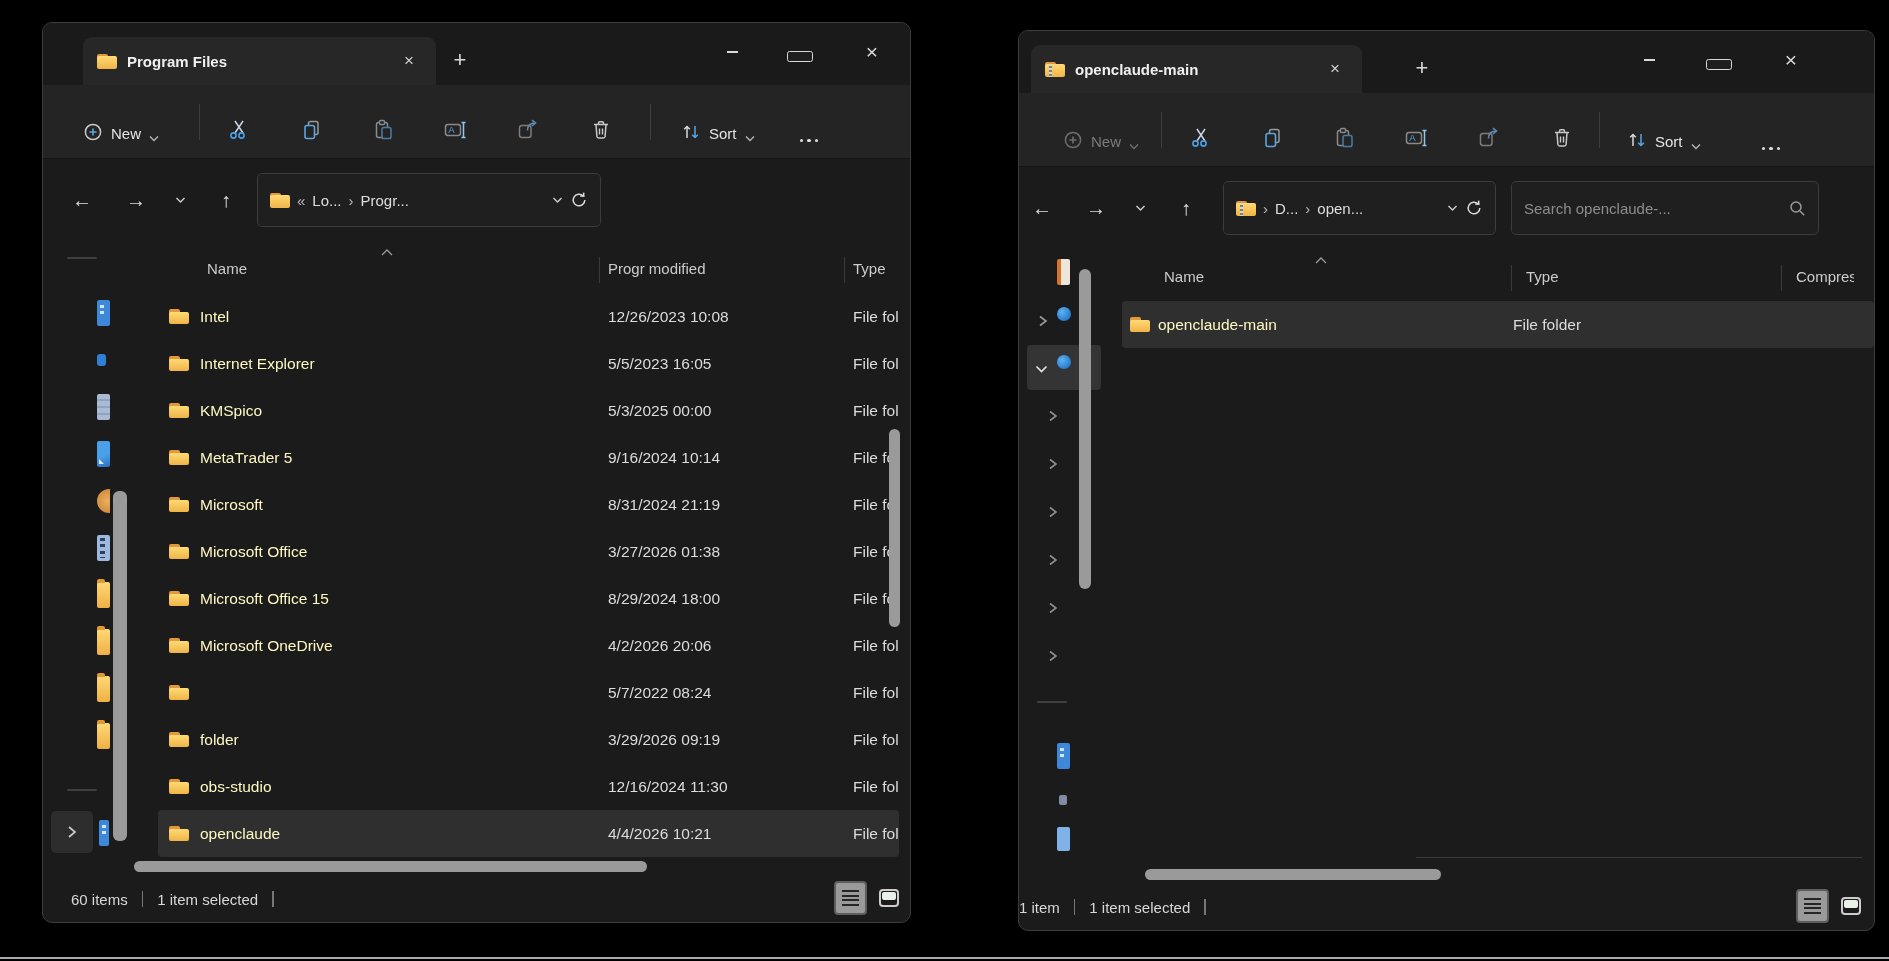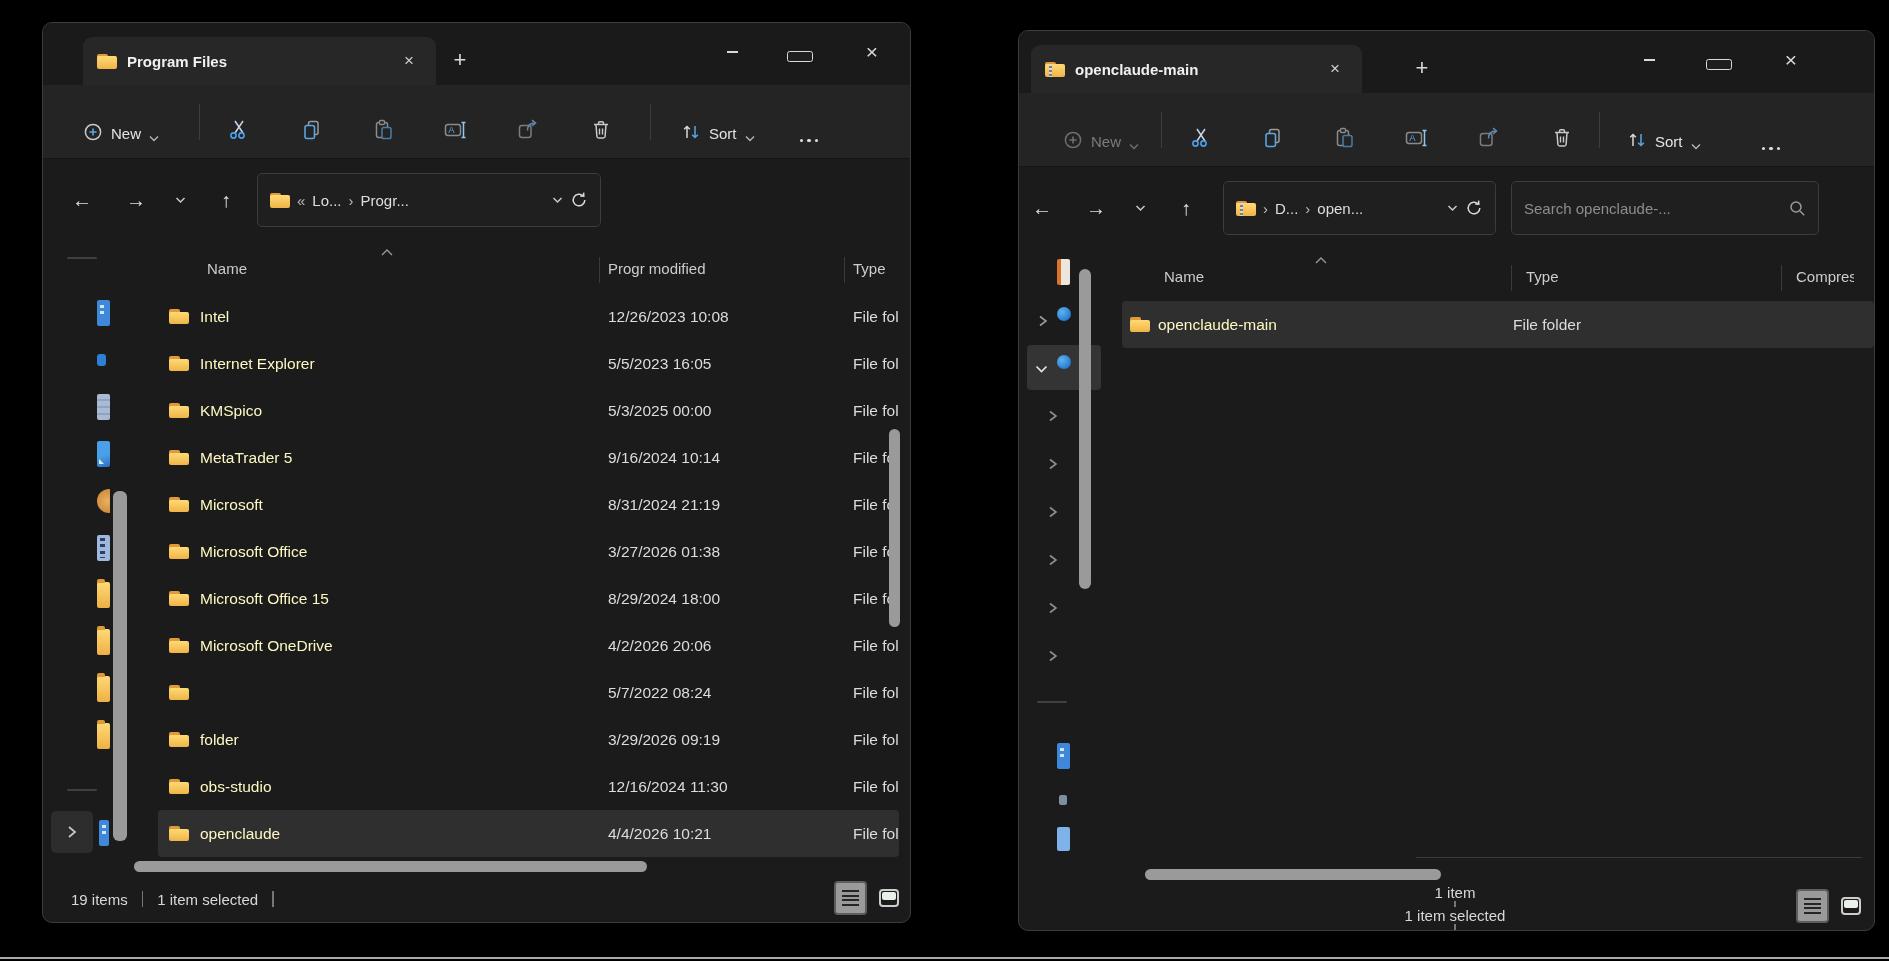--- a/index.html
+++ b/index.html
@@ -137,21 +137,21 @@
          background:radial-gradient(circle at 35% 35%,#5cb3f0,#1565c0);}
   #wl .vthumb.content{left:846px;top:406px;width:11px;height:198px;position:absolute;}
   .hthumb{position:absolute;height:11px;background:#9a9a9a;border-radius:6px;top:838px;}
   #wl .hthumb{left:91px;width:513px;}
   #wr .hthumb{left:126px;width:296px;}
   #wr .track-line{position:absolute;top:826px;left:397px;right:12px;height:1px;background:#3a3a3a;}
 
   
   .status{position:absolute;left:0;right:0;bottom:0;height:46px;display:flex;align-items:center;
           font-size:15px;color:#d8d8d8;}
-  #wl .status{padding-left:28px;} #wr .status{padding-left:17px;flex-direction:column;}
+  #wl .status{padding-left:28px;} #wr .status{}
   .stdiv{width:1.5px;height:16px;background:#767676;margin:0 14px;}
   .views{position:absolute;bottom:7px;display:flex;gap:5px;}
   #wl .views{right:5px;} #wr .views{right:7px;}
   .vbtn{width:33px;height:34px;border-radius:4px;display:flex;align-items:center;justify-content:center;}
   .vbtn.active{background:#9a9a9a;border:2px solid #5d5d5d;box-sizing:border-box;}
   .vbtn.active .lines{width:17px;height:16px;display:flex;flex-direction:column;justify-content:space-between;}
   .vbtn.active .lines i{display:block;height:2.4px;background:#262626;}
   .vbtn .thumbic{width:20px;height:18px;border:2px solid #cdcdcd;border-radius:4px;box-sizing:border-box;position:relative;}
   .vbtn .thumbic::before{content:"";position:absolute;left:1px;right:1px;top:1px;height:8px;background:#e9efe9;border-radius:2px;}
 
@@ -425,21 +425,21 @@
         </svg>
     </div>
     <div class="sliver sl-pc" style="top:579px;left:56px;width:10px"></div>
     <div class="vthumb nav"></div>
   </div>
 
   <div class="vthumb content"></div>
   <div class="hthumb"></div>
 
   <div class="status">
-    <span>19 items</span>
+    <span>60 items</span>
     <span class="stdiv"></span>
     <span>1 item selected</span>
     <span class="stdiv"></span>
   </div>
   <div class="views">
     <div class="vbtn active">
         <span class="lines">
           <i></i>
           <i></i>
           <i></i>

